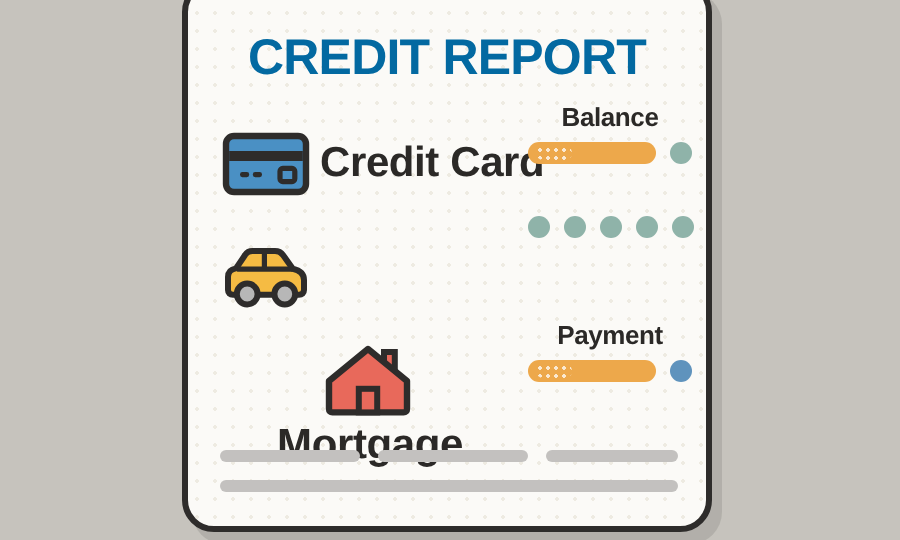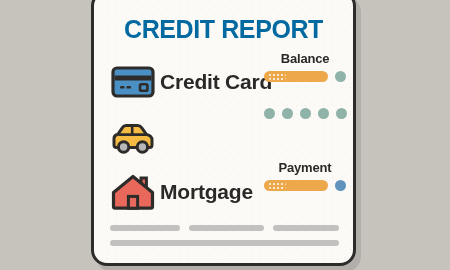--- a/index.html
+++ b/index.html
@@ -59,21 +59,21 @@
   .acct-row {
     position: absolute;
     left: 14px;
     width: 152px;
     height: 46px;
     display: flex;
     align-items: center;
   }
   .row-1 { top: 66px; }
   .row-2 { top: 122px; }
-  .row-3 { top: 176px; }
+  .row-3 { top: 176px; flex-direction: column; }
 
   .acct-icon {
     width: 50px;
     height: 42px;
     display: flex;
     align-items: center;
     justify-content: center;
     flex: 0 0 auto;
   }
   .acct-label {

